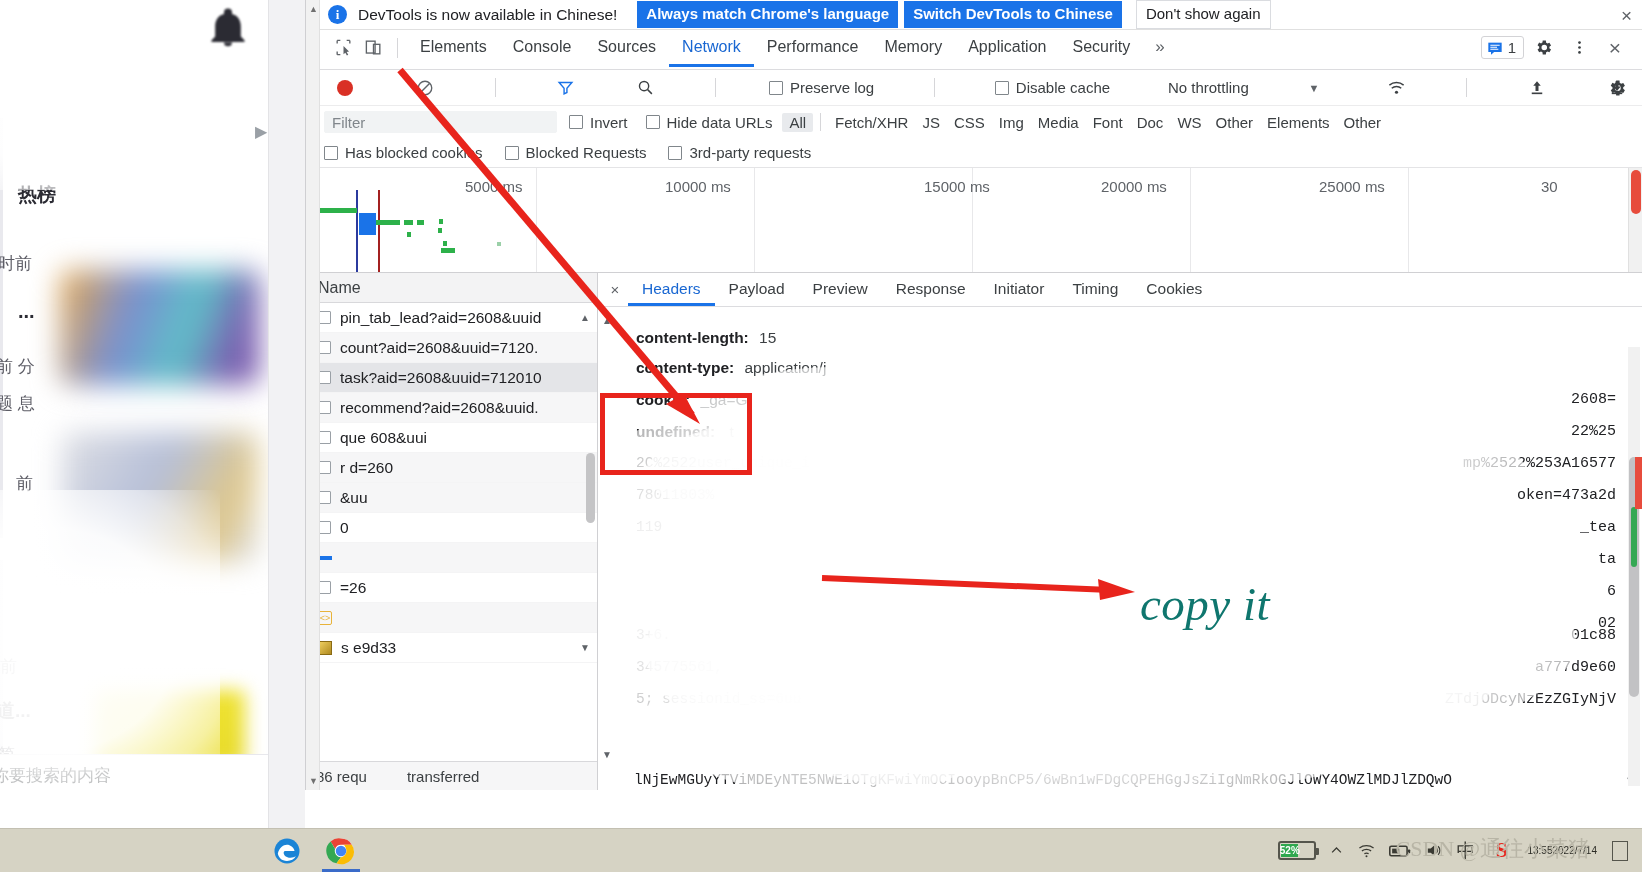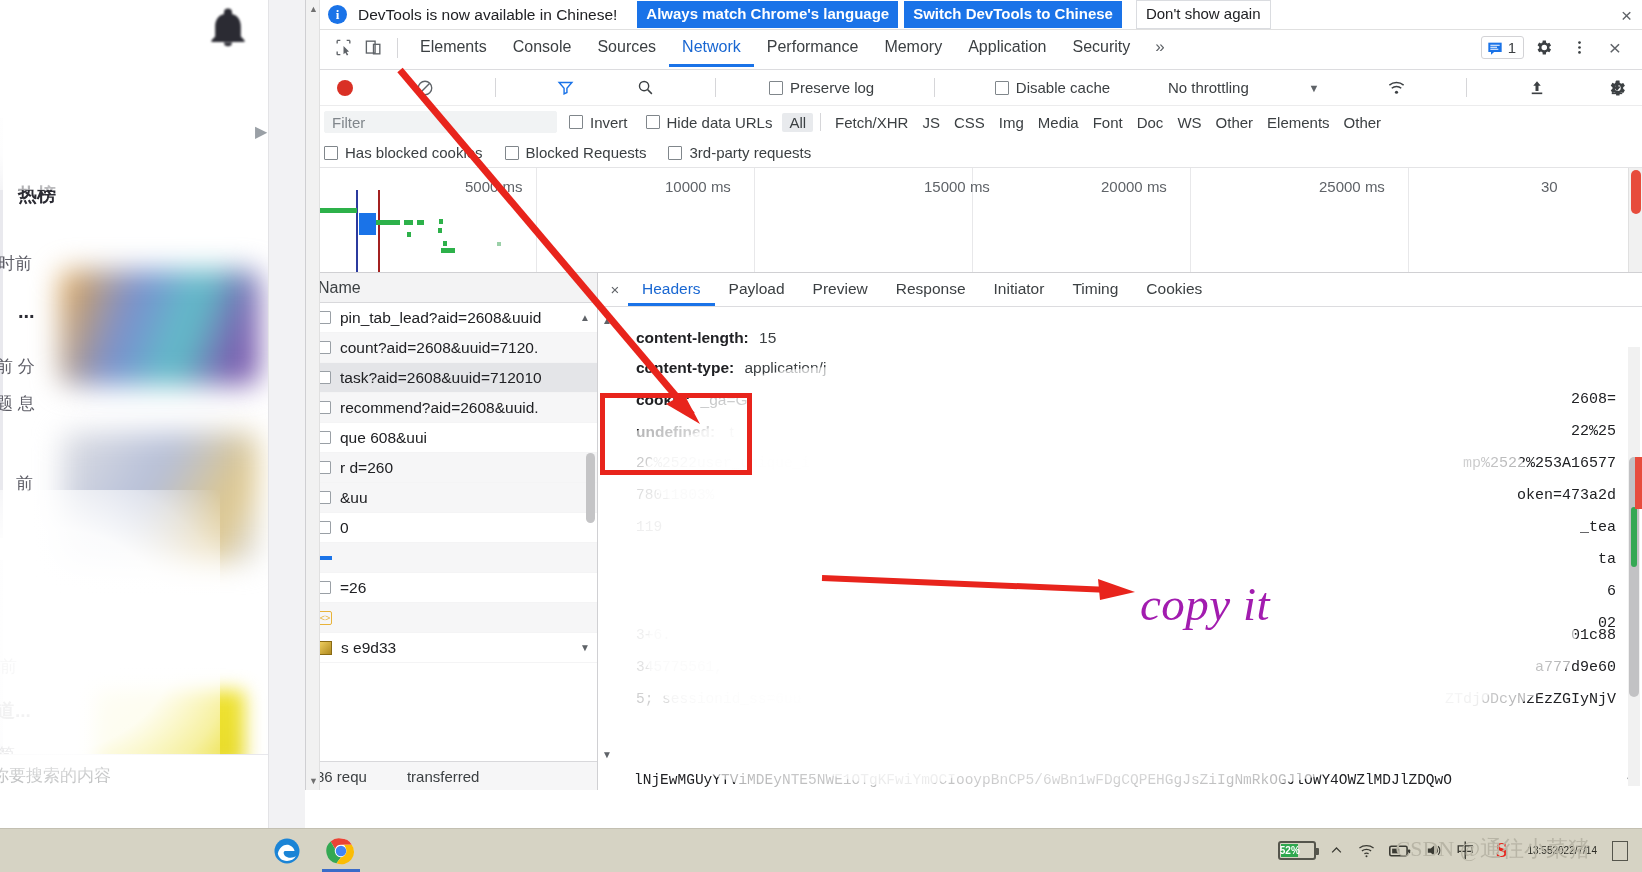--- a/index.html
+++ b/index.html
@@ -240,21 +240,21 @@
   .bottomcaret { position:absolute; right:6px; bottom:4px; font-size:11px; color:#5f6368;}
 
   
   .anno { position:absolute; pointer-events:none; z-index: 30; }
   .anno-redbox {
     position:absolute; left:600px; top:393px; width:152px; height:82px;
     border: 5px solid #e8241c; background: transparent; z-index: 29;
   }
   .copyit {
     position:absolute; left:1140px; top:577px; font-family:"Liberation Serif", serif;
-    font-style: italic; font-size: 47px; color:#a21caf; z-index: 31;
+    font-style: italic; font-size: 47px; color:#0f766e; z-index: 31;
     text-shadow: 1.5px 1.5px 0 #fff, -1.5px -1.5px 0 #fff, 1.5px -1.5px 0 #fff, -1.5px 1.5px 0 #fff;
     letter-spacing: 0.5px;
   }
 
   
   .taskbar {
     position:absolute; left:0; bottom:0; width:1642px; height:44px;
     background:#d6d3c4; display:flex; align-items:center; z-index: 40;
     border-top: 1px solid #c3c0b2;
   }

